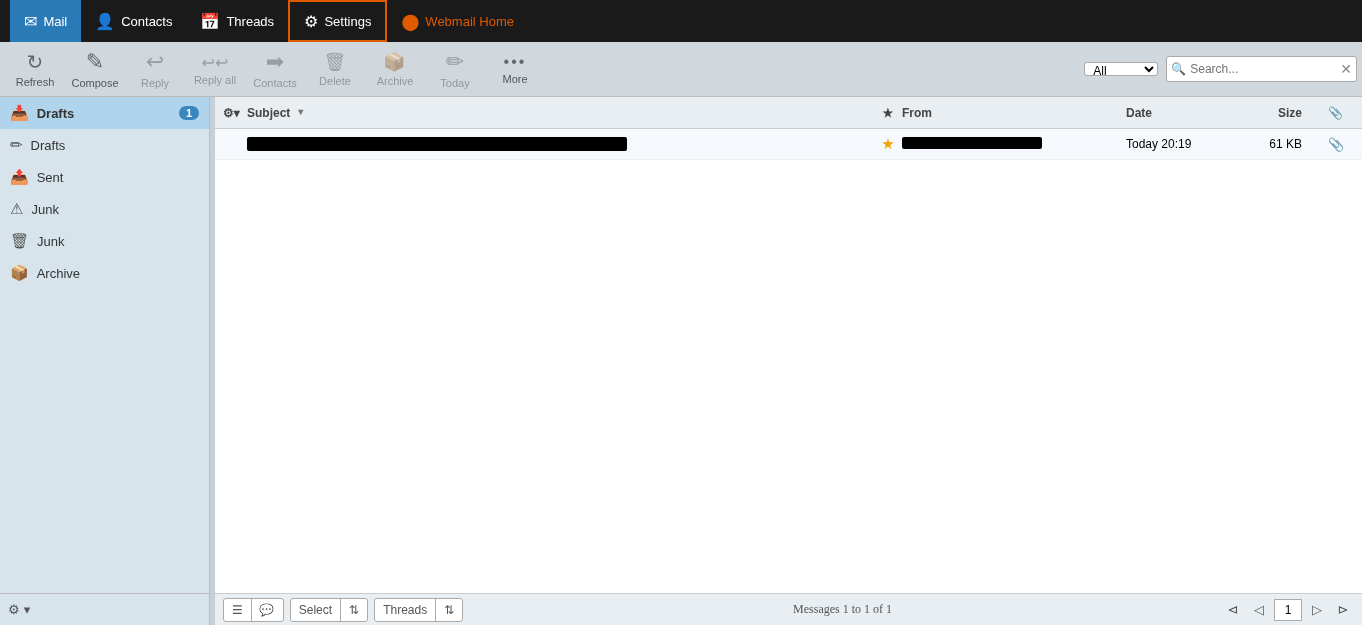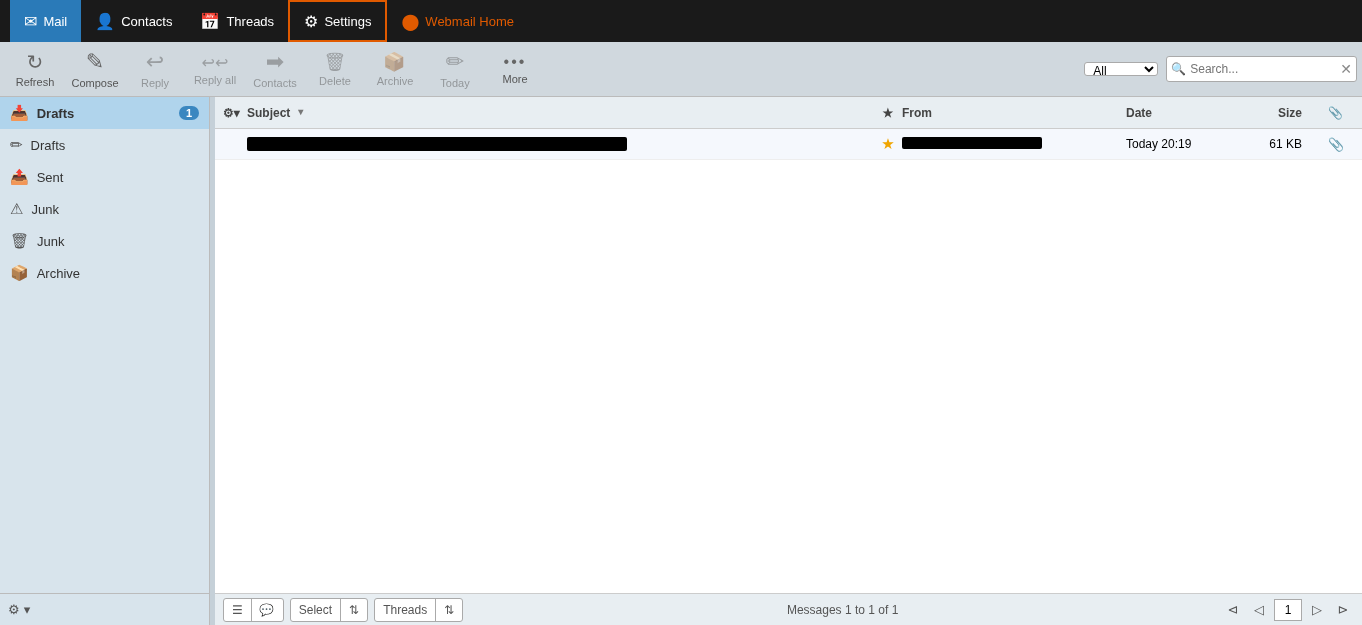--- a/index.html
+++ b/index.html
@@ -250,20 +250,21 @@
       font-size: 12px;
       color: #555;
       border-right: 1px solid #aaa;
     }
     .status-btn:last-child { border-right: none; }
     .status-text {
       flex: 1;
       text-align: center;
       font-size: 12px;
       color: #555;
+      font-family: Liberation Serif, serif;
     }
     .pagination {
       display: flex;
       align-items: center;
       gap: 4px;
     }
     .page-btn {
       width: 22px;
       height: 22px;
       display: flex;

